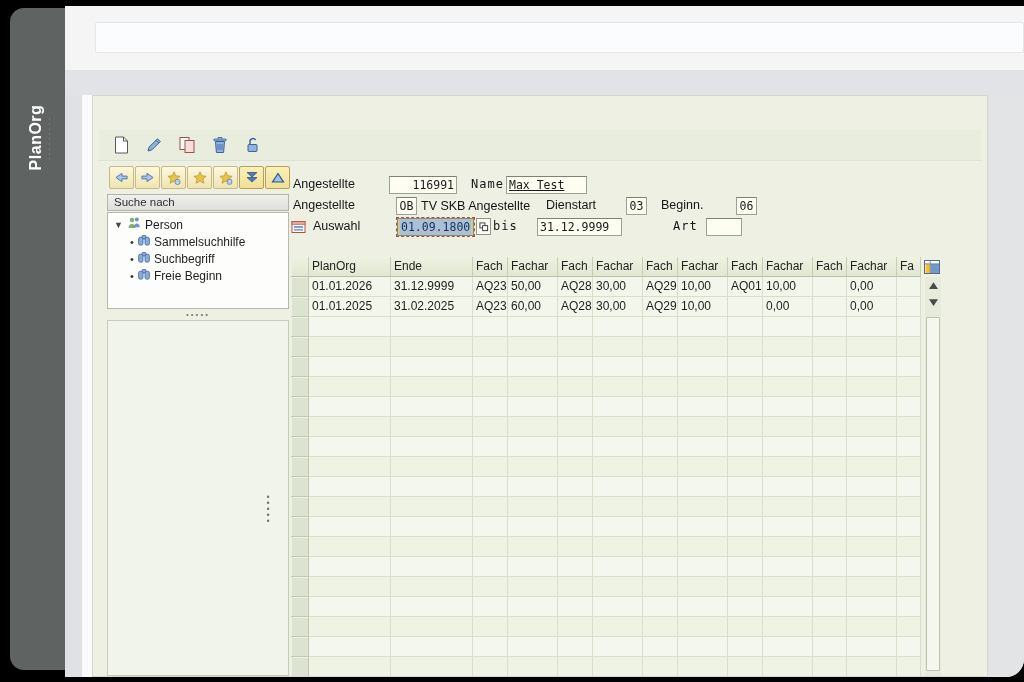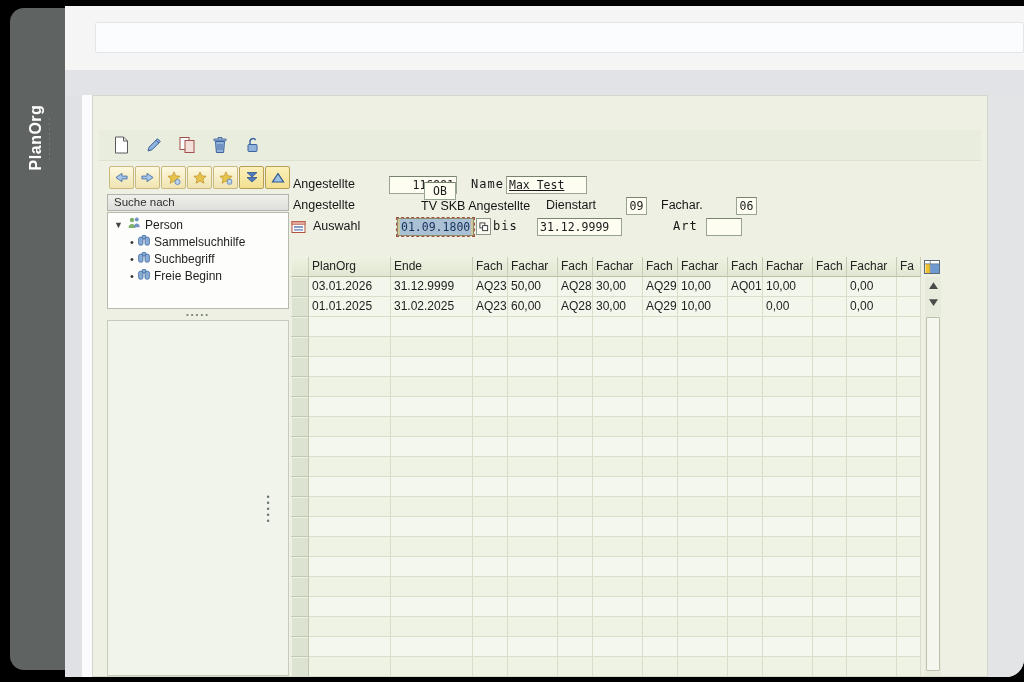--- a/index.html
+++ b/index.html
@@ -247,25 +247,25 @@
     <div class="vsplit-dots">•<br>•<br>•<br>•<br>•</div>
 
     <div id="main">
 
       <span class="lbl" style="left:8px; top:10px;">Angestellte</span>
       <span class="fld right" style="left:104px; top:10px; width:68px;">116991</span>
       <span class="lbl-mono" style="left:186px; top:10px;">Name</span>
       <span class="fld" style="left:221px; top:10px; width:81px;text-decoration:underline;">Max Test</span>
 
       <span class="lbl" style="left:8px; top:31px;">Angestellte</span>
-      <span class="fld center" style="left:111px; top:16px; width:32px;margin-left:28px;">OB</span>
+      <span class="fld center" style="left:111px; top:31px; width:21px;">OB</span>
       <span class="static-text" style="left:136px; top:31px;">TV SKB Angestellte</span>
       <span class="lbl" style="left:261px; top:31px;">Dienstart</span>
-      <span class="fld center" style="left:341px; top:31px; width:21px;">09</span>
-      <span class="lbl" style="left:376px; top:31px;">Fachar.</span>
+      <span class="fld center" style="left:341px; top:31px; width:21px;">03</span>
+      <span class="lbl" style="left:376px; top:31px;">Beginn.</span>
       <span class="fld center" style="left:451px; top:31px; width:21px;">06</span>
 
       <span class="row-icon" style="left:5px; top:53px;">
         <svg width="15" height="14" viewBox="0 0 15 14">
             <rect x="1" y="1.5" width="13" height="11" fill="#fff" stroke="#b2503e"></rect>
             <rect x="1" y="1.5" width="13" height="2.8" fill="#e4a69a" stroke="#b2503e" stroke-width=".6"></rect>
             <path d="M3 7h9M3 9.8h9" stroke="#5c7fb8" stroke-width="1.3"></path>
           </svg>
       </span>
       <span class="lbl" style="left:28px; top:52px;">Auswahl</span>
@@ -294,21 +294,21 @@
               <div class="td th" style="width: 35px;">Fach</div>
               <div class="td th" style="width: 50px;">Fachar</div>
               <div class="td th" style="width: 35px;">Fach</div>
               <div class="td th" style="width: 50px;">Fachar</div>
               <div class="td th" style="width: 34px;">Fach</div>
               <div class="td th" style="width: 50px;">Fachar</div>
               <div class="td th" style="width: 24px;">Fa</div>
             </div>
             <div class="tr data">
               <div class="td sel" style="width: 18px;"></div>
-              <div class="td" style="width: 82px;">03.01.2026</div>
+              <div class="td" style="width: 82px;">01.01.2026</div>
               <div class="td" style="width: 82px;">31.12.9999</div>
               <div class="td" style="width: 35px;">AQ23</div>
               <div class="td" style="width: 50px;">50,00</div>
               <div class="td" style="width: 35px;">AQ28</div>
               <div class="td" style="width: 50px;">30,00</div>
               <div class="td" style="width: 35px;">AQ29</div>
               <div class="td" style="width: 50px;">10,00</div>
               <div class="td" style="width: 35px;">AQ01</div>
               <div class="td" style="width: 50px;">10,00</div>
               <div class="td" style="width: 34px;"></div>

